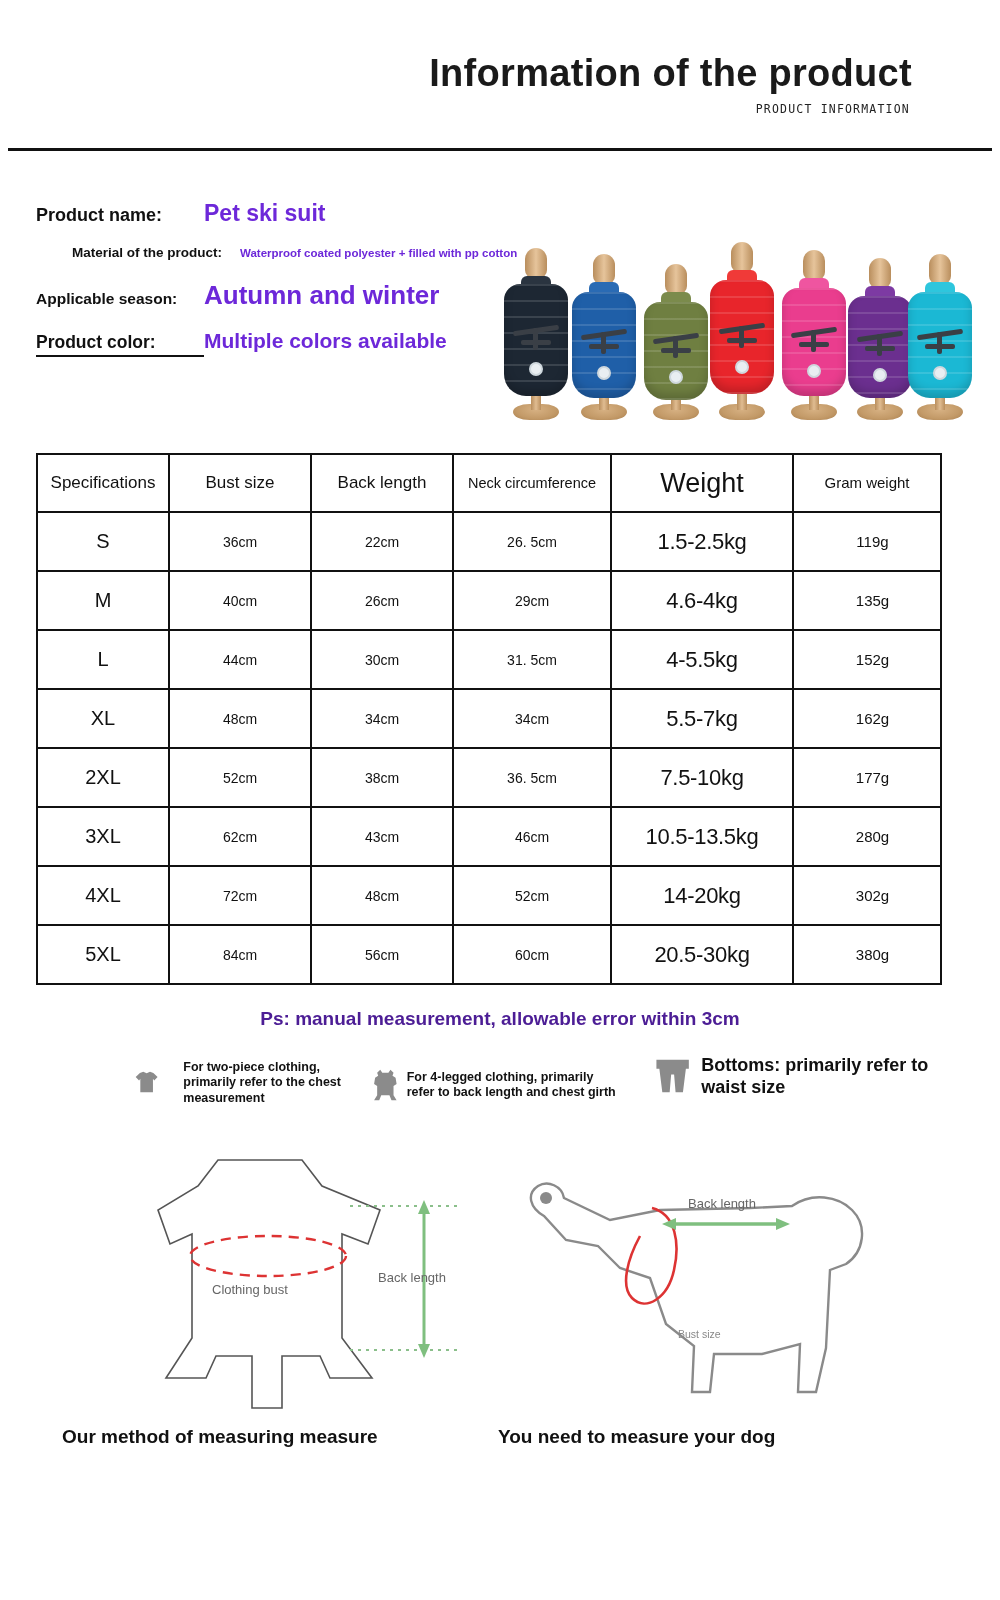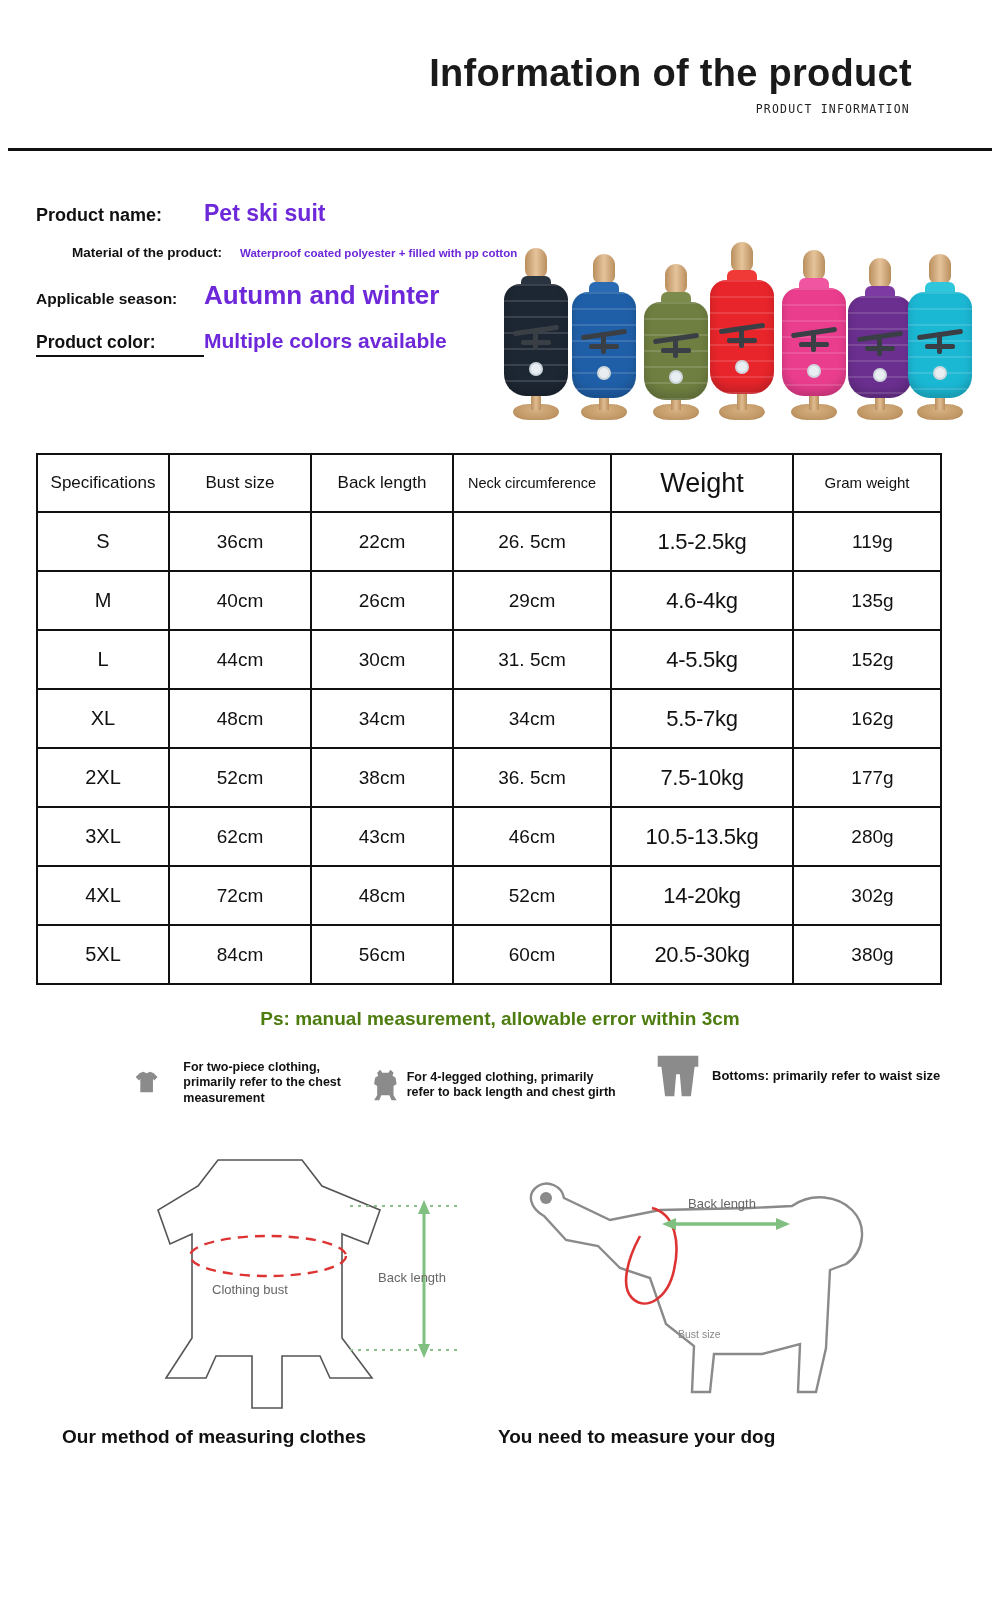--- a/index.html
+++ b/index.html
@@ -116,34 +116,34 @@
   .c-neck { width: 158px; }
   .c-weight { width: 182px; }
   .c-gram { width: 148px; }
 
   .th-normal { font-size: 17px; font-weight: bold; }
   .th-small { font-size: 14.5px; font-weight: bold; line-height: 1.15; }
   .th-weight { font-size: 27px; font-weight: bold; }
   .th-gram { font-size: 15px; font-weight: bold; line-height: 1.15; }
 
   .td-spec { font-size: 20px; }
-  .td-num { font-size: 19px; }
+  .td-num { font-size: 14px; }
   .td-weight { font-size: 22px; font-weight: bold; letter-spacing: -0.3px; }
-  .td-gram { font-size: 19px; padding-left: 12px; }
+  .td-gram { font-size: 15px; padding-left: 12px; }
 
   .ps-note {
     position: absolute; left: 0; width: 1000px; top: 1008px;
-    text-align: center; color: #4d7c0f; font-size: 19px; font-weight: bold;
+    text-align: center; color: #4c1d95; font-size: 19px; font-weight: bold;
   }
 
   
   .guides { position: absolute; left: 0; top: 1046px; width: 1000px; height: 100px; }
   .guide { position: absolute; display: flex; align-items: center; }
   .guide-txt { font-size: 12.5px; font-weight: bold; line-height: 1.22; color: #111; }
-  .g3 .guide-txt { font-size: 13px; line-height: 1.25; }
+  .g3 .guide-txt { font-size: 18px; line-height: 1.25; }
 
   .ico-2piece, .ico-4leg, .ico-bottom { fill: #8b8b8b; }
 
   
   .diagrams { position: absolute; left: 0; top: 1148px; width: 1000px; height: 340px; }
   .caption {
     position: absolute; font-size: 19px; font-weight: bold; color: #111;
   }
   .cap-left  { left: 82px;  top: 1425px; }
   .cap-right { left: 518px; top: 1425px; }
@@ -428,17 +428,17 @@
 
       <path d="M152 60 C176 66 180 96 174 122 C168 150 146 164 132 150 C120 138 128 110 140 88" fill="none" stroke="#d33" stroke-width="2.6"></path>
 
       <line x1="168" y1="76" x2="282" y2="76" stroke="#7fbf7f" stroke-width="3.4"></line>
       <polygon points="162,76 176,70 176,82" fill="#7fbf7f"></polygon>
       <polygon points="290,76 276,70 276,82" fill="#7fbf7f"></polygon>
       <text x="188" y="60" class="diag-label">Back length</text>
       <text x="178" y="190" class="diag-label-sm">Bust size</text>
     </svg>
 
-    <div class="caption cap-left" style="position:absolute;left:62px;top:278px;">Our method of measuring clothes</div>
+    <div class="caption cap-left" style="position:absolute;left:62px;top:278px;">Our method of measuring measure</div>
     <div class="caption cap-right" style="position:absolute;left:498px;top:278px;">You need to measure your dog</div>
   </div>
 
 </div>
 
 </body></html>

